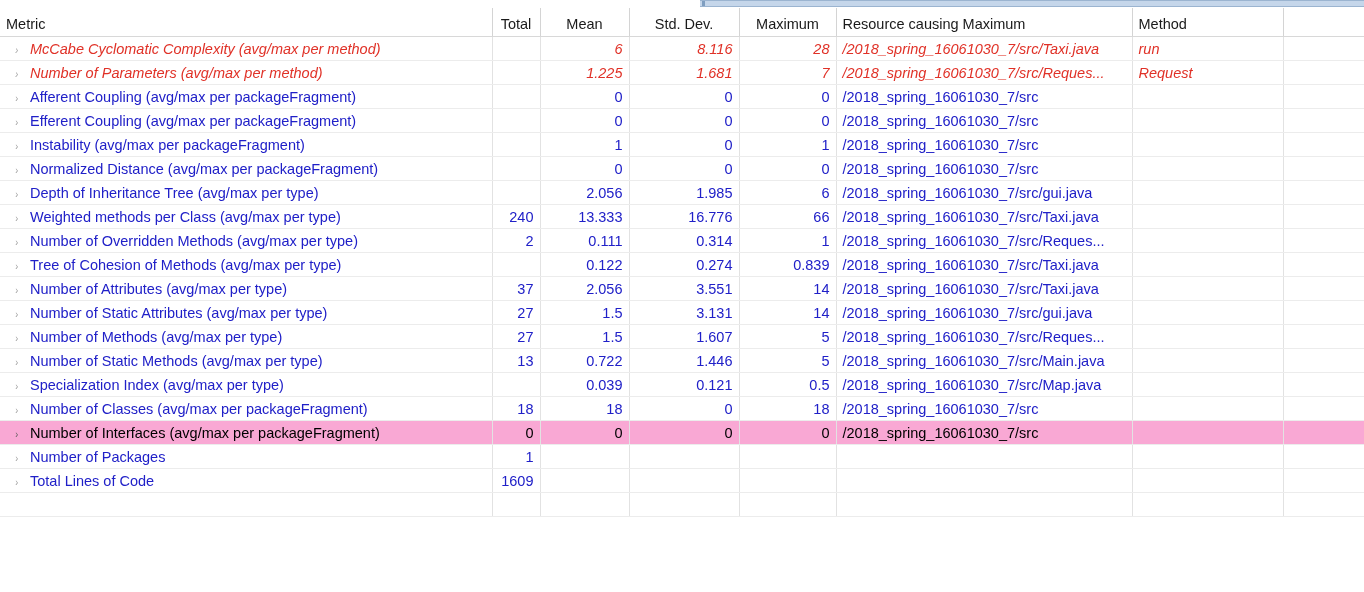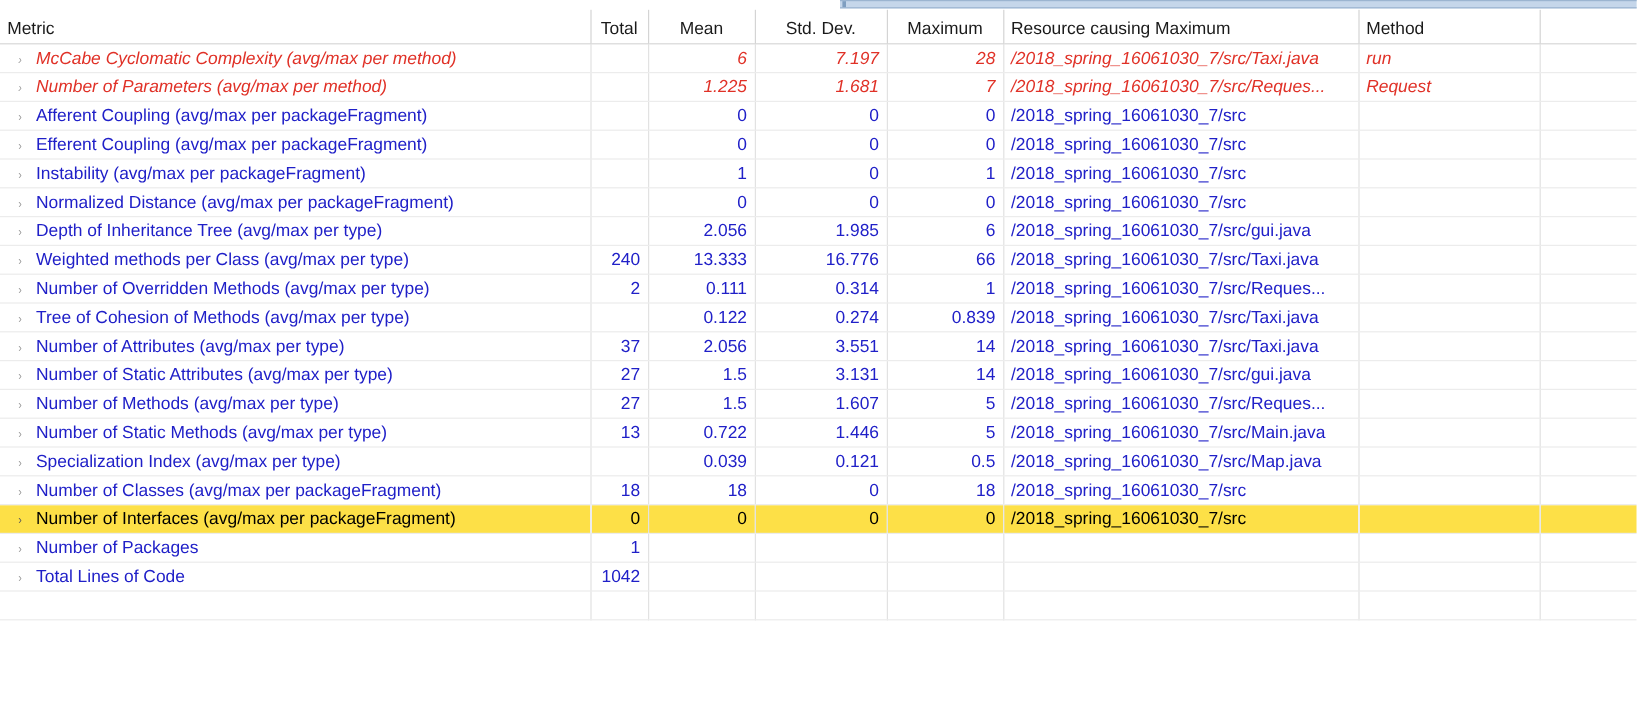--- a/index.html
+++ b/index.html
@@ -88,21 +88,21 @@
     white-space: nowrap;
     overflow: hidden;
     font-size: 14.5px;
     vertical-align: middle;
   }
   tbody td.num { text-align: right; }
   tbody td.last { border-right: none; }
 
   tbody tr.row-red td { color: #e03127; font-style: italic; }
   tbody tr.row-blue td { color: #2020c8; }
-  tbody tr.selected { background: #fde047; padding-left: 29px; }
+  tbody tr.selected { background: #f9a8d4; padding-left: 29px; }
   tbody tr.selected td { color: #000000; }
   tbody tr.selected td.cell-metric .metric-label { color: #000000; }
 
   .cell-metric {
     padding-left: 14px !important;
   }
   .arrow {
     display: inline-block;
     width: 13px;
     color: #9a9a9a;
@@ -143,21 +143,21 @@
         <th>Resource causing Maximum</th>
         <th>Method</th>
         <th class="last"></th>
       </tr>
     </thead>
     <tbody id="metrics-body">
         <tr class="row-red">
           <td class="cell-metric"><span class="arrow">›</span><span class="metric-label">McCabe Cyclomatic Complexity (avg/max per method)</span></td>
           <td class="num"></td>
           <td class="num">6</td>
-          <td class="num">7.197</td>
+          <td class="num">8.116</td>
           <td class="num">28</td>
           <td>/2018_spring_16061030_7/src/Taxi.java</td>
           <td>run</td>
           <td class="last"></td>
         </tr>
         <tr class="row-red">
           <td class="cell-metric"><span class="arrow">›</span><span class="metric-label">Number of Parameters (avg/max per method)</span></td>
           <td class="num"></td>
           <td class="num">1.225</td>
           <td class="num">1.681</td>
@@ -321,21 +321,21 @@
           <td class="num">1</td>
           <td class="num"></td>
           <td class="num"></td>
           <td class="num"></td>
           <td></td>
           <td></td>
           <td class="last"></td>
         </tr>
         <tr class="row-blue">
           <td class="cell-metric"><span class="arrow">›</span><span class="metric-label">Total Lines of Code</span></td>
-          <td class="num">1042</td>
+          <td class="num">1609</td>
           <td class="num"></td>
           <td class="num"></td>
           <td class="num"></td>
           <td></td>
           <td></td>
           <td class="last"></td>
         </tr>
         <tr class="blank">
           <td>&nbsp;</td>
           <td>&nbsp;</td>

